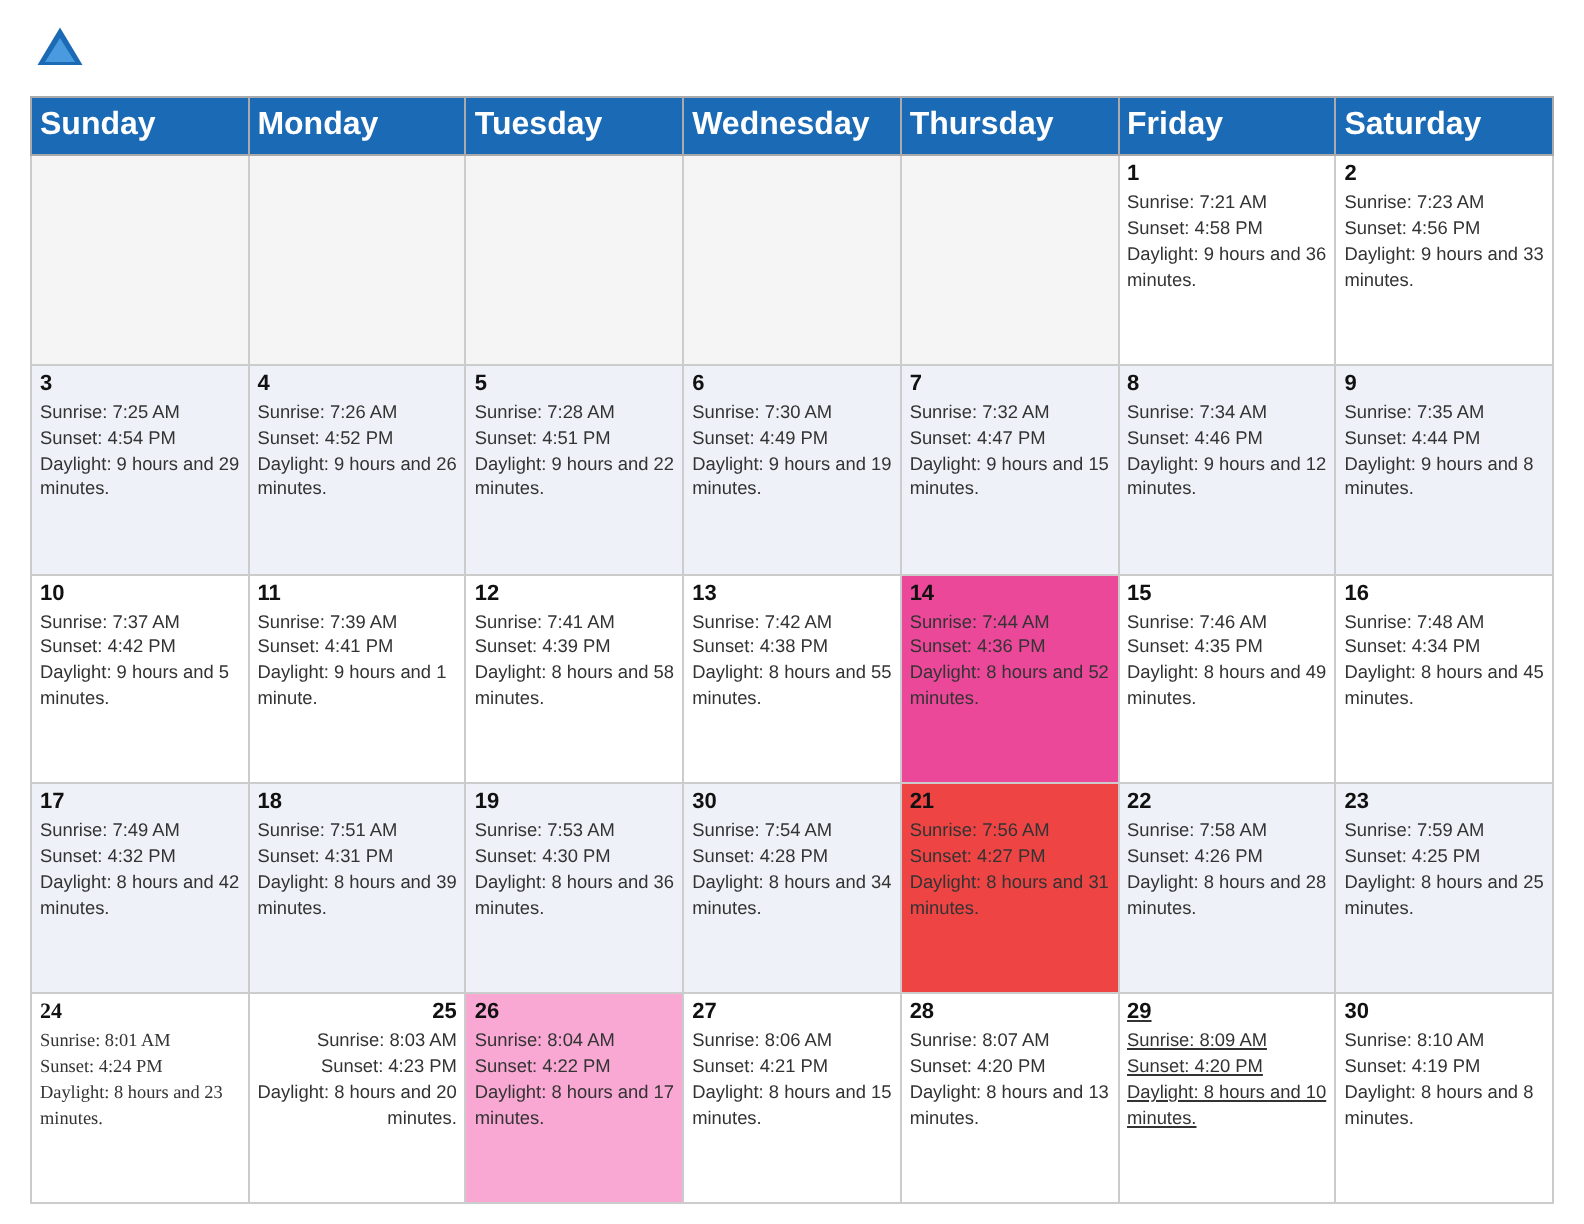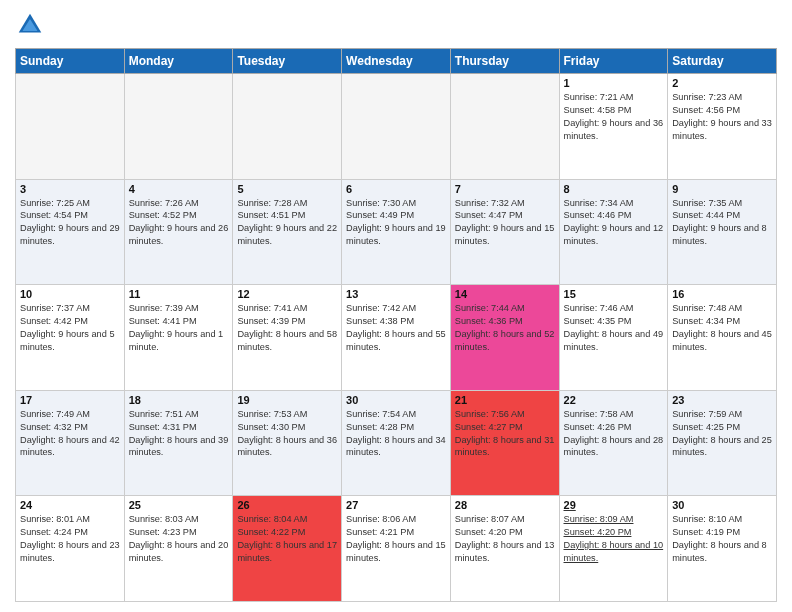--- a/index.html
+++ b/index.html
@@ -61,21 +61,21 @@
     }
     .calendar-table {
       width: 100%;
       border-collapse: collapse;
       flex: 1;
       table-layout: fixed;
     }
     .calendar-table th {
       background: #1a6ab5;
       color: white;
-      font-size: 12px;
+      font-size: 16px;
       font-weight: bold;
       padding: 5px 4px;
       text-align: left;
       border: 1px solid #aaa;
     }
     .calendar-table td {
       border: 1px solid #ccc;
       vertical-align: top;
       padding: 3px 4px;
       font-size: 9.5px;
@@ -237,29 +237,29 @@
           <td style="background: rgb(238, 242, 248); margin-top: 28px;">
             <span class="day-num">22</span>
             <div class="day-info">Sunrise: 7:58 AM<br>Sunset: 4:26 PM<br>Daylight: 8 hours and 28 minutes.</div>
           </td>
           <td style="background: rgb(238, 242, 248);">
             <span class="day-num">23</span>
             <div class="day-info">Sunrise: 7:59 AM<br>Sunset: 4:25 PM<br>Daylight: 8 hours and 25 minutes.</div>
           </td>
         </tr>
         <tr>
-          <td style="background: rgb(255, 255, 255);">
+          <td style="background: rgb(255, 255, 255); font-family: Liberation Serif, serif;">
             <span class="day-num">24</span>
             <div class="day-info">Sunrise: 8:01 AM<br>Sunset: 4:24 PM<br>Daylight: 8 hours and 23 minutes.</div>
           </td>
-          <td style="background: rgb(255, 255, 255);">
+          <td style="background: rgb(255, 255, 255); text-align: right;">
             <span class="day-num">25</span>
             <div class="day-info">Sunrise: 8:03 AM<br>Sunset: 4:23 PM<br>Daylight: 8 hours and 20 minutes.</div>
           </td>
-          <td style="background: #ef4444;">
+          <td style="background: #f9a8d4;">
             <span class="day-num">26</span>
             <div class="day-info">Sunrise: 8:04 AM<br>Sunset: 4:22 PM<br>Daylight: 8 hours and 17 minutes.</div>
           </td>
           <td style="background: rgb(255, 255, 255);">
             <span class="day-num">27</span>
             <div class="day-info">Sunrise: 8:06 AM<br>Sunset: 4:21 PM<br>Daylight: 8 hours and 15 minutes.</div>
           </td>
           <td style="background: rgb(255, 255, 255); margin-left: 28px;">
             <span class="day-num">28</span>
             <div class="day-info">Sunrise: 8:07 AM<br>Sunset: 4:20 PM<br>Daylight: 8 hours and 13 minutes.</div>

